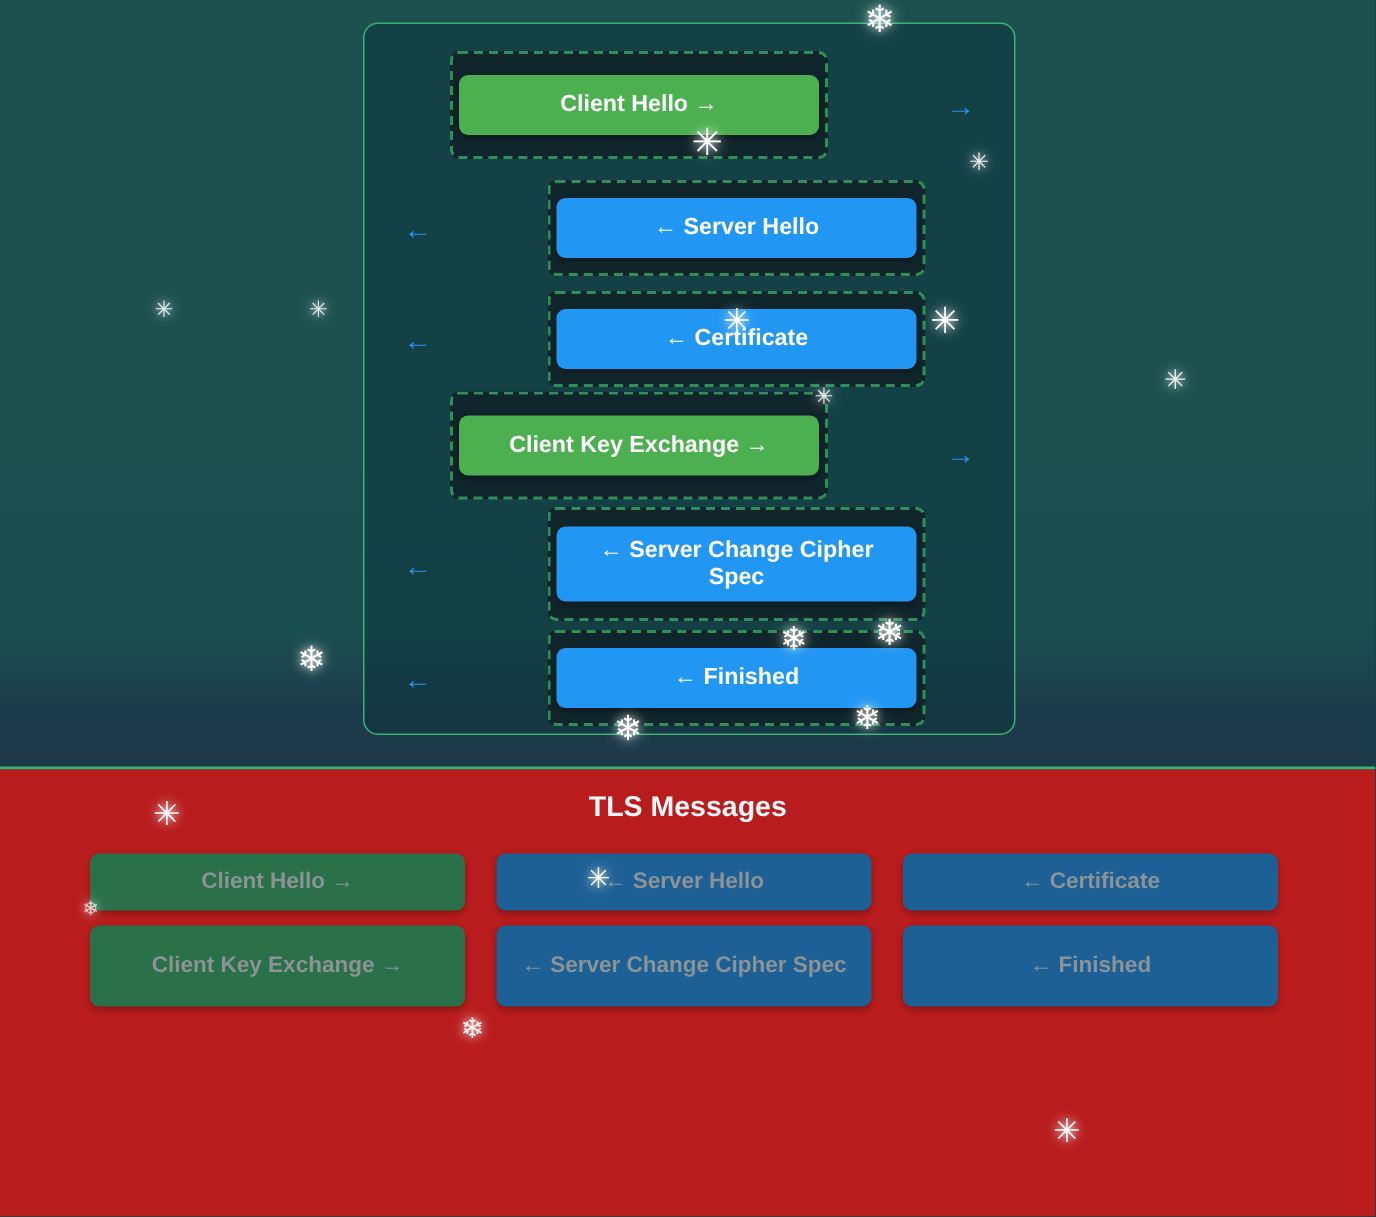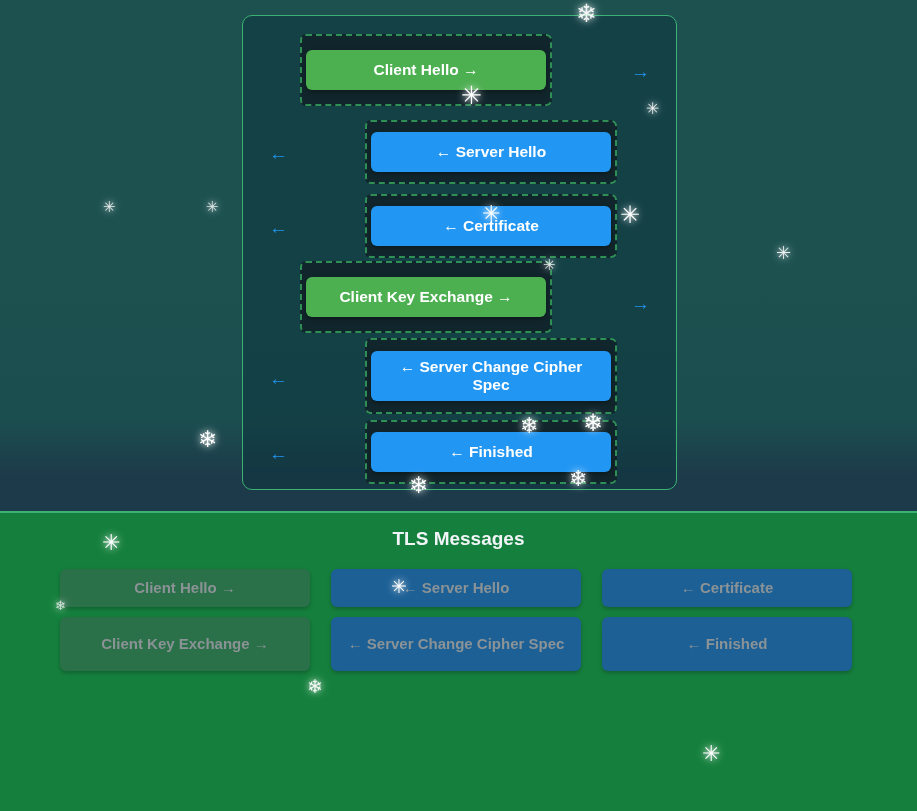--- a/index.html
+++ b/index.html
@@ -80,21 +80,21 @@
   #divider {
     position: absolute;
     left: 0; top: 511px; width: 917px; height: 2px;
     background: #3bb273;
   }
 
   
   #palette-section {
     position: absolute;
     left: 0; top: 513px; width: 917px; height: 298px;
-    background: #15803d;
+    background: #b91c1c;
     overflow: hidden;
   }
   #palette-title {
     position: absolute;
     left: 0; top: 15px; width: 917px;
     text-align: center;
     color: #f1f5f8;
     font-size: 19px;
     font-weight: bold;
   }

